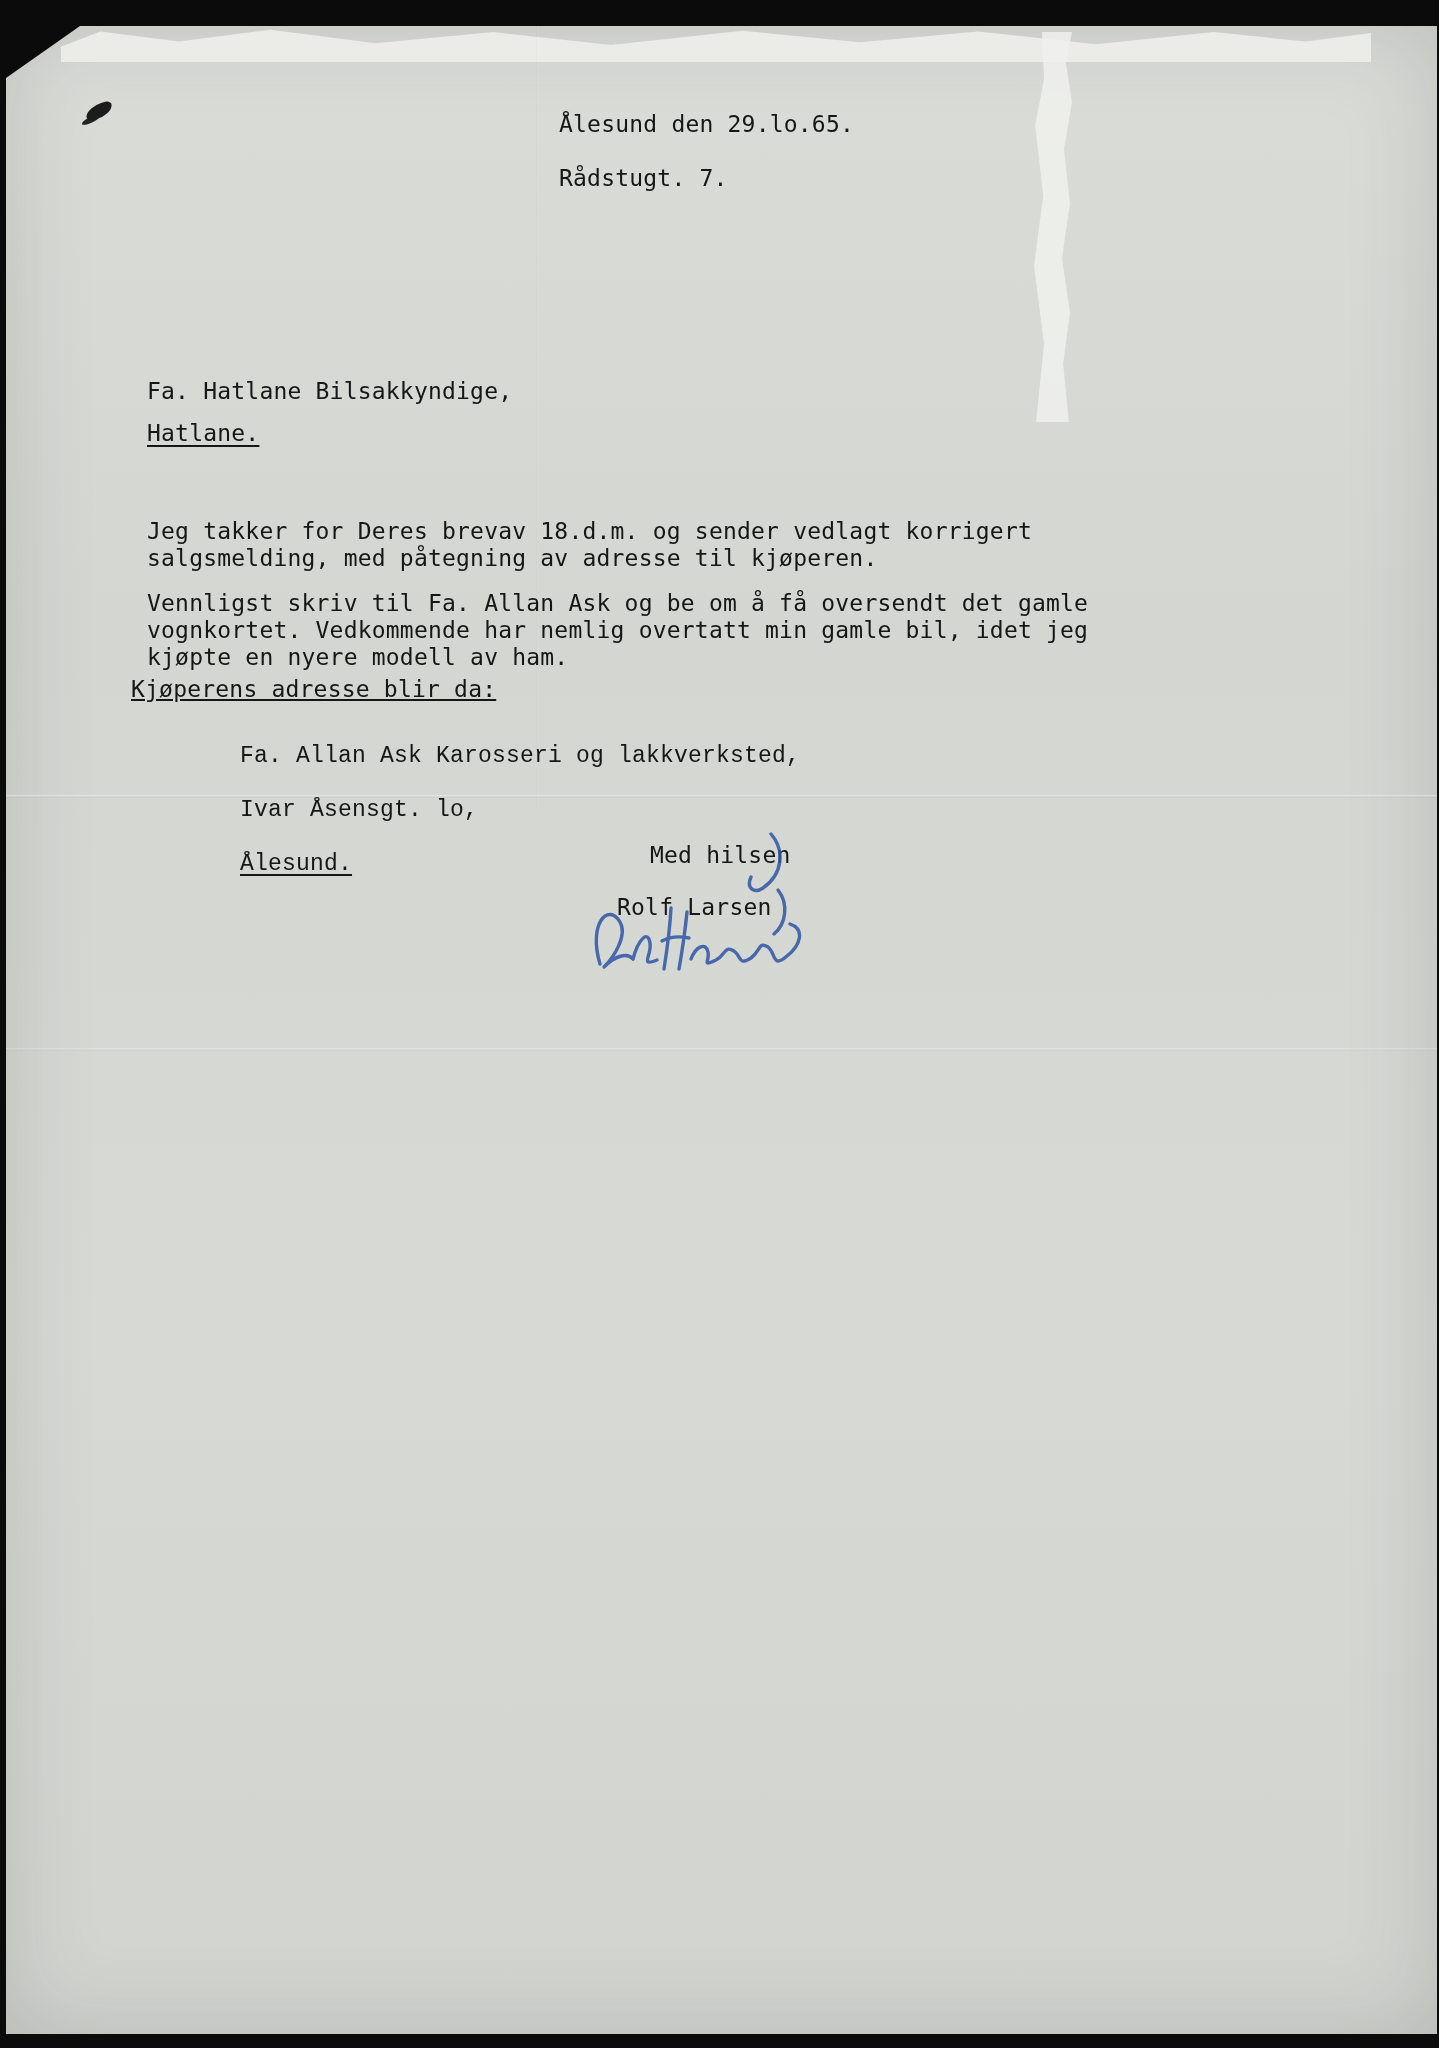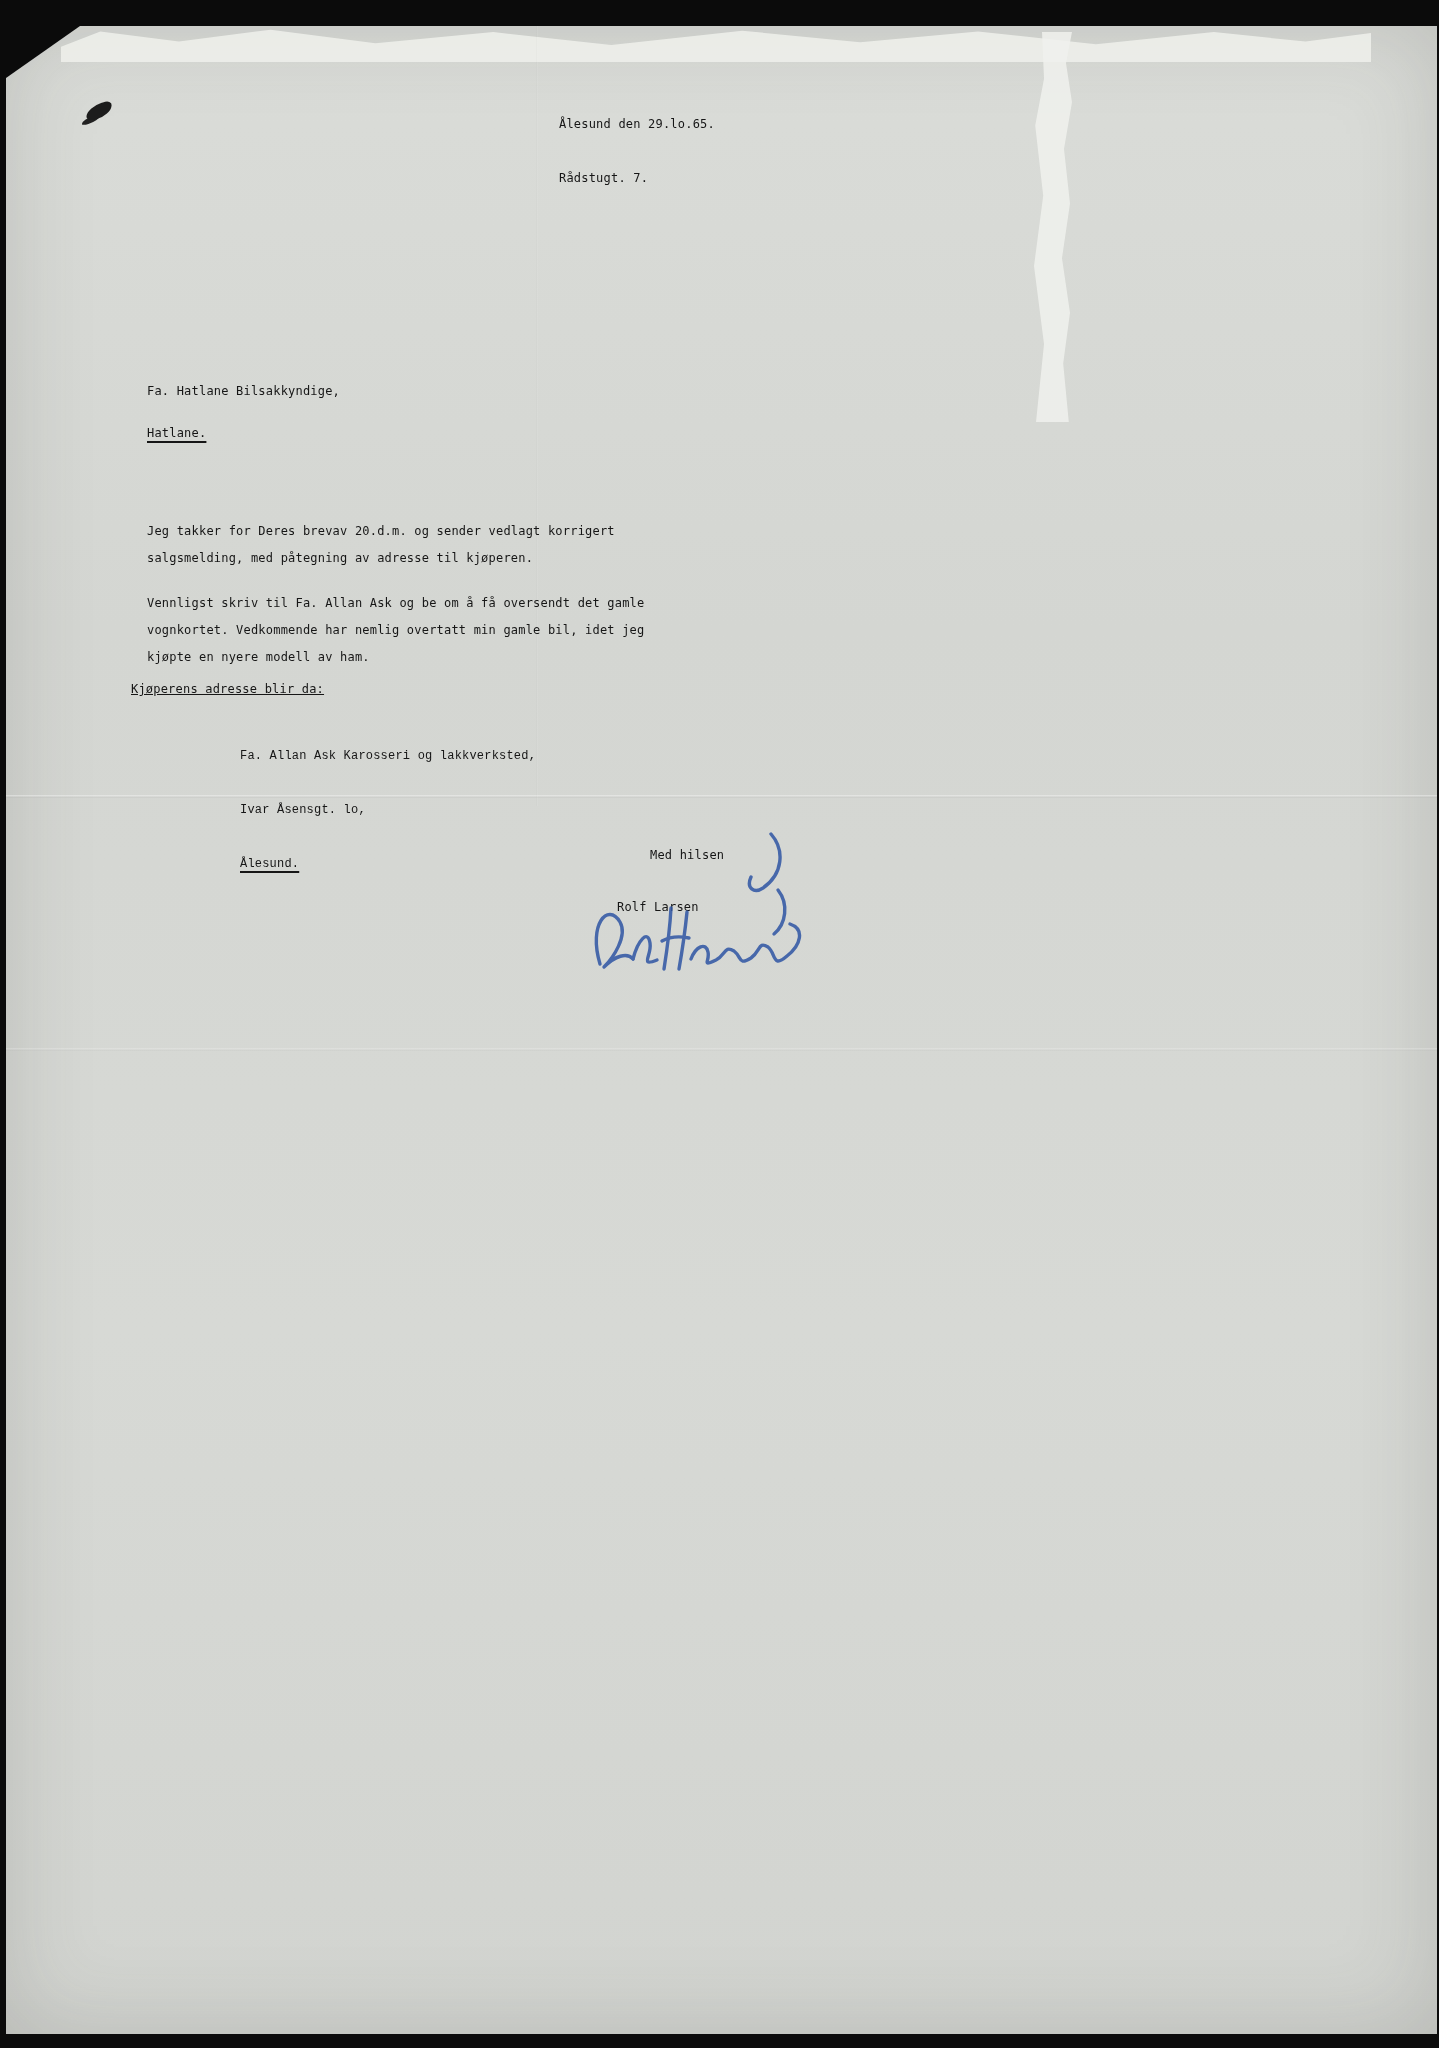--- a/index.html
+++ b/index.html
@@ -77,21 +77,21 @@
     width: 26px;
     height: 14px;
     background: #1c1c1c;
     border-radius: 60% 40% 55% 45%;
     transform: rotate(-18deg) skewX(-25deg);
     box-shadow: -8px 6px 0 -4px #222;
   }
   .typed {
     position: absolute;
     color: #161616;
-    font-size: 12px;
+    font-size: 23px;
     line-height: 27px;
     white-space: pre-line;
     letter-spacing: 0.2px;
   }
   .underlined {
     text-decoration: underline;
     text-decoration-thickness: 2px;
     text-underline-offset: 4px;
   }
   .signature-svg {
@@ -118,21 +118,21 @@
     <div class="ink-smudge"></div>
 
     <div class="typed" style="left: 553px; top: 58px;">
       <div>Ålesund den 29.lo.65.</div>
       <div>Rådstugt. 7.</div>
     </div>
 
     <div class="typed" style="left: 141px; top: 352px;">Fa. Hatlane Bilsakkyndige,</div>
     <div class="typed underlined" style="left: 141px; top: 394px;">Hatlane.</div>
 
-    <div class="typed" style="left: 141px; top: 492px;">Jeg takker for Deres brevav 20.d.m. og sender vedlagt korrigert
+    <div class="typed" style="left: 141px; top: 492px;">Jeg takker for Deres brevav 18.d.m. og sender vedlagt korrigert
 salgsmelding, med påtegning av adresse til kjøperen.</div>
 
     <div class="typed" style="left: 141px; top: 564px;">Vennligst skriv til Fa. Allan Ask og be om å få oversendt det gamle
 vognkortet. Vedkommende har nemlig overtatt min gamle bil, idet jeg
 kjøpte en nyere modell av ham.</div>
 
     <div class="typed" style="left: 125px; top: 650px; text-decoration: underline;">Kjøperens adresse blir da:</div>
 
     <div class="typed" style="left: 234px; top: 690px; font-family: Liberation Mono, monospace;">
       <div>Fa. Allan Ask Karosseri og lakkverksted,</div>

